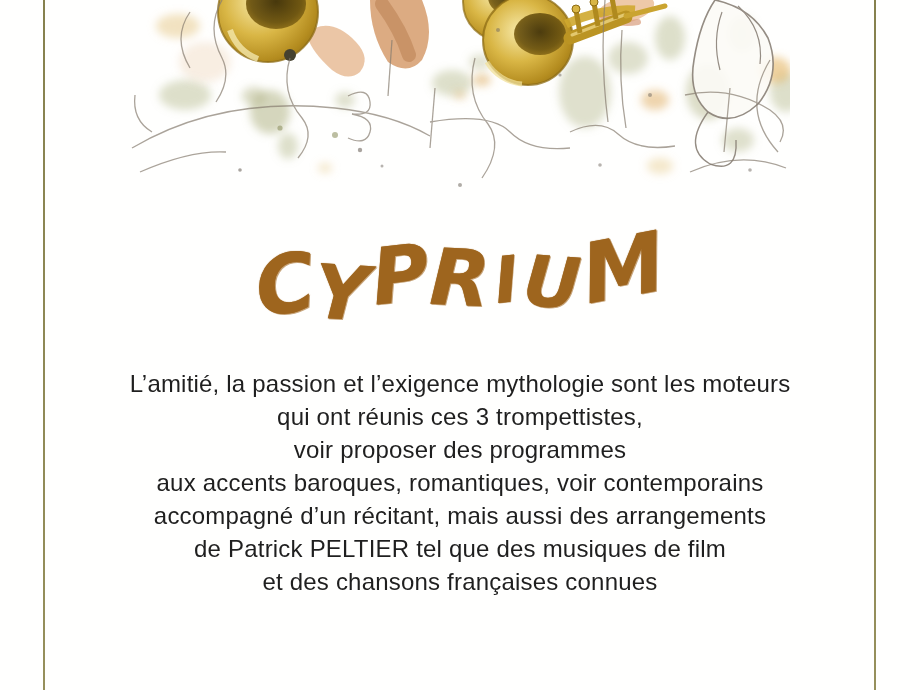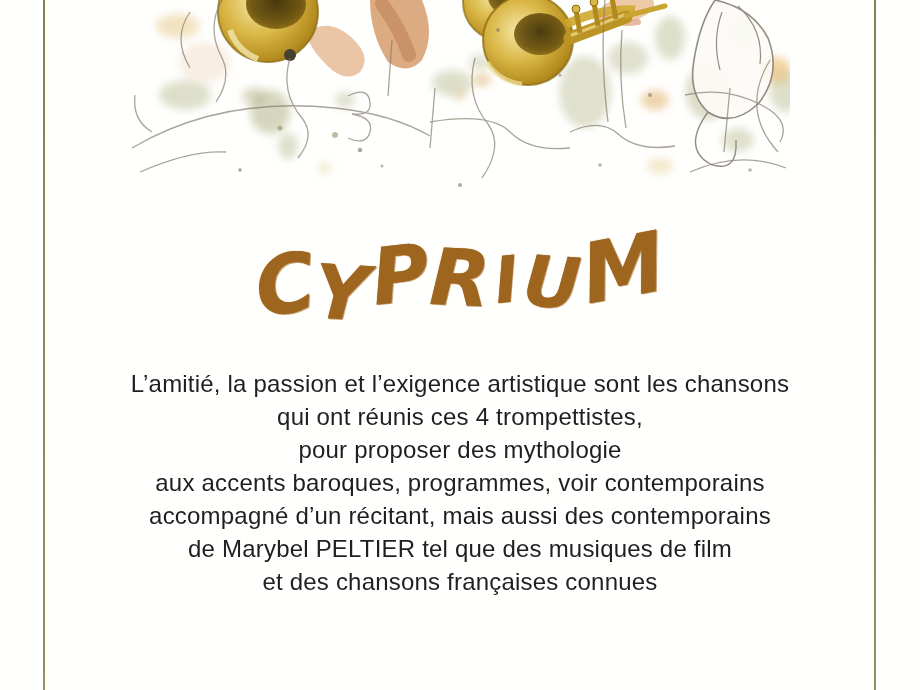--- a/index.html
+++ b/index.html
@@ -171,22 +171,22 @@
         <circle cx="368" cy="30" r="2" opacity=".5"></circle>
         <circle cx="205" cy="135" r="3" fill="#8f9362" opacity=".6"></circle>
         <circle cx="150" cy="128" r="2.6" fill="#8f9362" opacity=".6"></circle>
       </g>
     </svg>
   </div>
 
   <h1 class="title"><span class="ltr ltr-0">C</span><span class="ltr ltr-1">Y</span><span class="ltr ltr-2">P</span><span class="ltr ltr-3">R</span><span class="ltr ltr-4">I</span><span class="ltr ltr-5">U</span><span class="ltr ltr-6">M</span></h1>
 
   <div class="body-text">
-    <p>L’amitié, la passion et l’exigence artistique sont les chansons</p>
-    <p>qui ont réunis ces 4 trompettistes,</p>
-    <p>pour proposer des mythologie</p>
-    <p>aux accents baroques, programmes, voir contemporains</p>
-    <p>accompagné d’un récitant, mais aussi des contemporains</p>
-    <p>de Marybel PELTIER tel que des musiques de film</p>
+    <p>L’amitié, la passion et l’exigence mythologie sont les moteurs</p>
+    <p>qui ont réunis ces 3 trompettistes,</p>
+    <p>voir proposer des programmes</p>
+    <p>aux accents baroques, romantiques, voir contemporains</p>
+    <p>accompagné d’un récitant, mais aussi des arrangements</p>
+    <p>de Patrick PELTIER tel que des musiques de film</p>
     <p>et des chansons françaises connues</p>
   </div>
 
 </div>
 
 </body></html>

